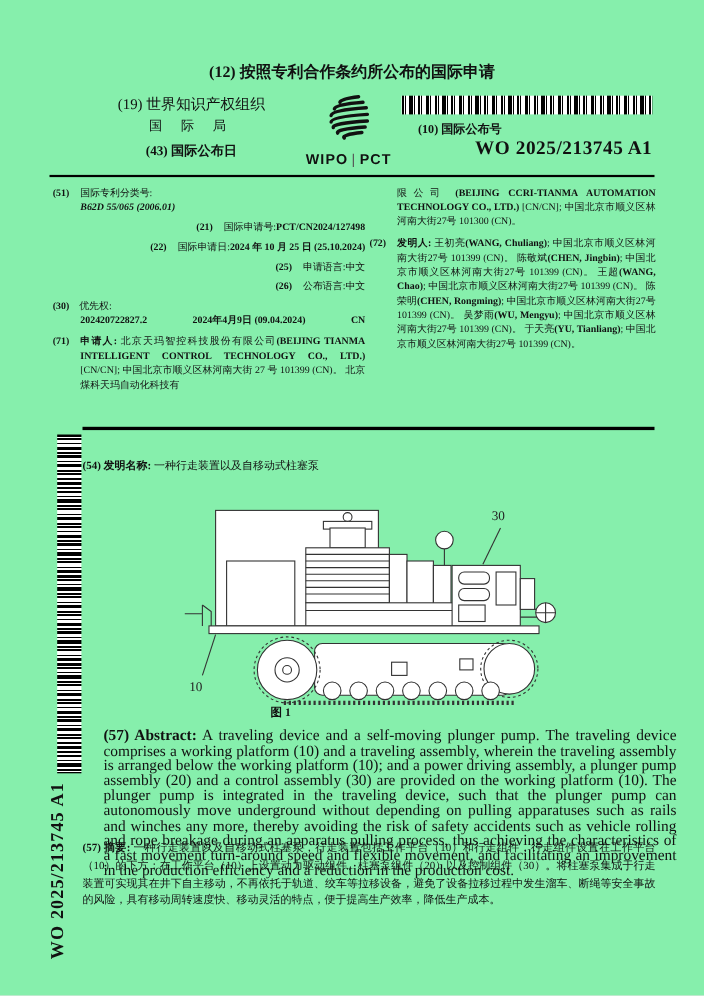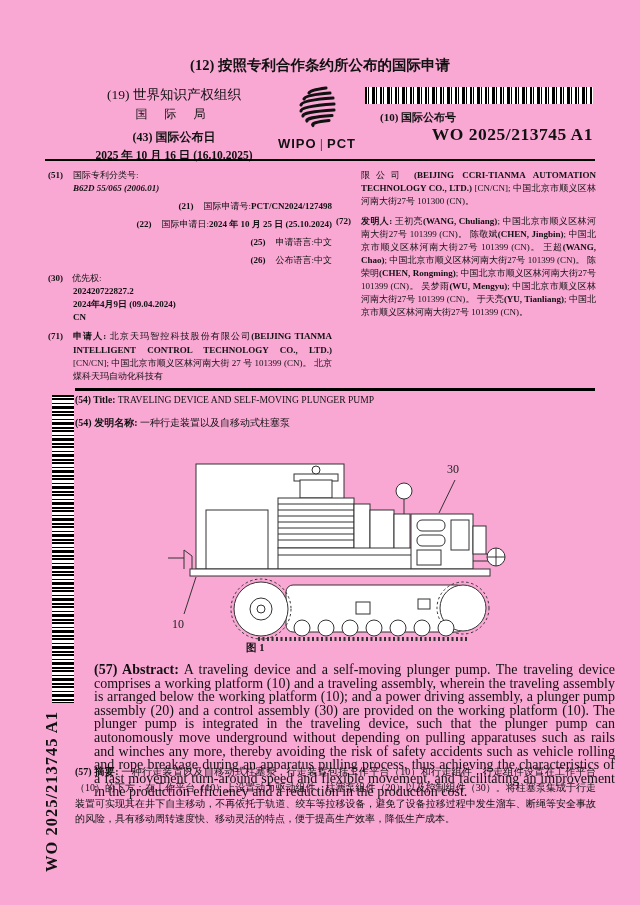--- a/index.html
+++ b/index.html
@@ -1,16 +1,16 @@
 <!DOCTYPE html>
 <html><head>
 <meta charset="utf-8">
 <style>
   html,body{margin:0;padding:0;background:#e8e8e8;}
-  #page{position:relative;width:640px;height:905px;background:#f9a8d4;margin:0 auto;
+  #page{position:relative;width:640px;height:905px;background:#86efac;margin:0 auto;
         font-family:"Liberation Serif","DejaVu Serif",serif;color:#111;overflow:hidden;}
   .bb{font-weight:bold;}
   .num{font-weight:bold;}
   
   #line12{position:absolute;top:56px;left:0;right:0;text-align:center;font-size:14.5px;font-weight:bold;}
   #hdr-left{position:absolute;left:60px;top:86px;width:228px;text-align:center;}
   #org-line{font-size:13.5px;}
   #bureau-line{font-size:12px;letter-spacing:7px;margin-top:2px;}
   #pubdate-label{font-size:12px;margin-top:6px;font-weight:bold;}
   #pubdate-value{font-size:11.5px;font-weight:bold;margin-top:2px;}
@@ -24,21 +24,21 @@
   #rule1{position:absolute;left:45px;top:159px;width:550px;height:2px;background:#000;}
   
   .col{position:absolute;top:169px;font-size:9px;line-height:1.45;}
   #col-left{left:48px;width:284px;}
   #col-right{left:336px;width:260px;}
   .hang{position:relative;padding-left:25px;}
   .hang>.num{position:absolute;left:0;top:0;}
   .frow{display:flex;justify-content:flex-end;margin-top:5px;}
   .frow .v{white-space:nowrap;}
   .ipc-v{padding-left:25px;font-weight:bold;font-style:italic;}
-  .prio-line{display:flex;justify-content:space-between;padding-left:25px;font-weight:bold;flex-direction:column;}
+  .prio-line{display:flex;justify-content:space-between;padding-left:25px;font-weight:bold;}
   .para{text-align:justify;}
   #rule2{position:absolute;left:75px;top:388px;width:520px;height:3px;background:#000;}
   
   #barcode-v{position:absolute;left:52px;top:395px;width:22px;height:308px;
      background:repeating-linear-gradient(180deg,#000 0 2px,#fff 2px 3px,#000 3px 5px,#fff 5px 8px,#000 8px 9px,#fff 9px 11px,#000 11px 14px,#fff 14px 16px);}
   #vtext{position:absolute;left:42px;top:704px;width:34px;height:176px;
      writing-mode:vertical-rl;transform:rotate(180deg);font-size:16.5px;font-weight:bold;letter-spacing:1px;text-align:center;}
   
   #title-en{position:absolute;left:75px;top:394px;width:520px;font-size:9.6px;}
   #title-zh{position:absolute;left:75px;top:416px;width:520px;font-size:10px;}
@@ -54,21 +54,20 @@
 <body>
 
 <div id="page">
 
   <div id="line12">(12) 按照专利合作条约所公布的国际申请</div>
 
   <div id="hdr-left">
     <div id="org-line">(19) 世界知识产权组织</div>
     <div id="bureau-line">国 际 局</div>
     <div id="pubdate-label">(43) 国际公布日</div>
-    <div id="pubdate-value">2025 年 10 月 16 日 (16.10.2025)</div>
   </div>
 
   <div id="hdr-logo">
     <svg width="58" height="46" viewBox="0 0 58 46">
       <g fill="none" stroke="#111" stroke-width="3.1" stroke-linecap="round">
         <path d="M38 4 Q22 6 21 9"></path>
         <path d="M42 9 Q17 11 16 15"></path>
         <path d="M45 14 Q14 16 13 21"></path>
         <path d="M46 20 Q13 22 13 27"></path>
         <path d="M46 26 Q14 28 15 32"></path>
@@ -130,24 +129,20 @@
       <span class="num">(72)</span>
       <span><span class="bb">发明人: </span><span>王初亮</span><span class="bb">(WANG, Chuliang)</span><span>; 中国北京市顺义区林河南大街27号 101399 (CN)。 </span><span>陈敬斌</span><span class="bb">(CHEN, Jingbin)</span><span>; 中国北京市顺义区林河南大街27号 101399 (CN)。 </span><span>王超</span><span class="bb">(WANG, Chao)</span><span>; 中国北京市顺义区林河南大街27号 101399 (CN)。 </span><span>陈荣明</span><span class="bb">(CHEN, Rongming)</span><span>; 中国北京市顺义区林河南大街27号 101399 (CN)。 </span><span>吴梦雨</span><span class="bb">(WU, Mengyu)</span><span>; 中国北京市顺义区林河南大街27号 101399 (CN)。 </span><span>于天亮</span><span class="bb">(YU, Tianliang)</span><span>; 中国北京市顺义区林河南大街27号 101399 (CN)。</span></span>
     </div>
   </div>
 
   <div id="rule2"></div>
 
   <div id="barcode-v"></div>
   <div id="vtext">WO 2025/213745 A1</div>
 
-  <div id="title-en">
-    <span class="bb">(54) Title:</span>
-    <span>TRAVELING DEVICE AND SELF-MOVING PLUNGER PUMP</span>
-  </div>
   <div id="title-zh">
     <span class="num">(54) 发明名称:</span>
     <span>一种行走装置以及自移动式柱塞泵</span>
   </div>
 
   <div id="figure">
     <svg width="354" height="185" viewBox="0 0 354 185">
       <g fill="#fff" stroke="#333" stroke-width="1">
 
         <rect x="30" y="6" width="148" height="105"></rect>

